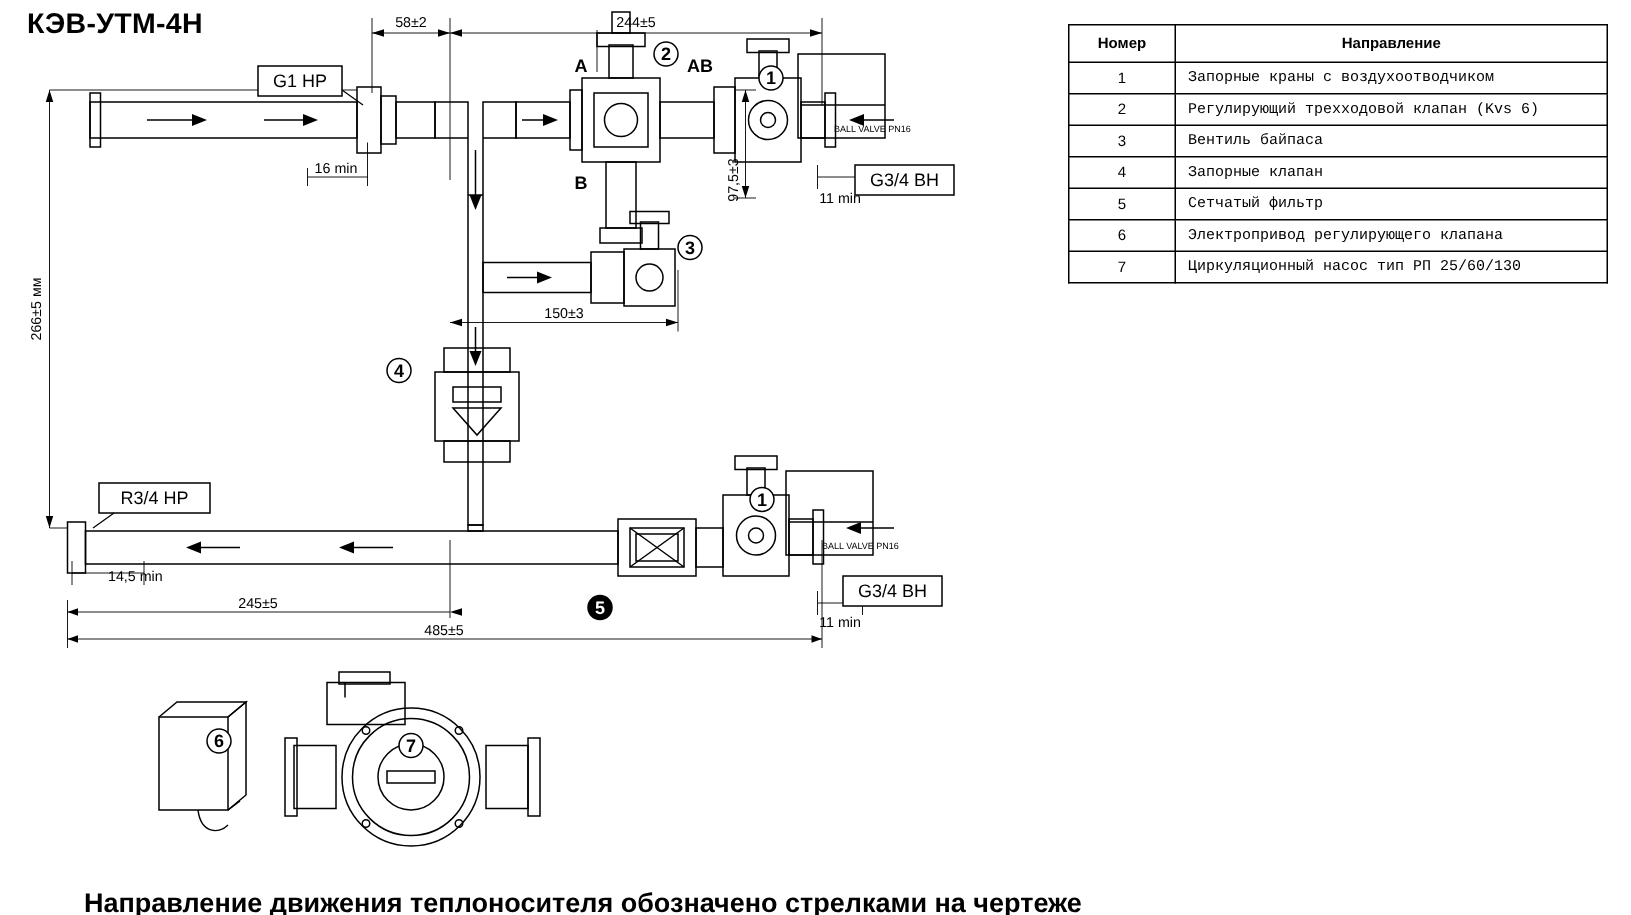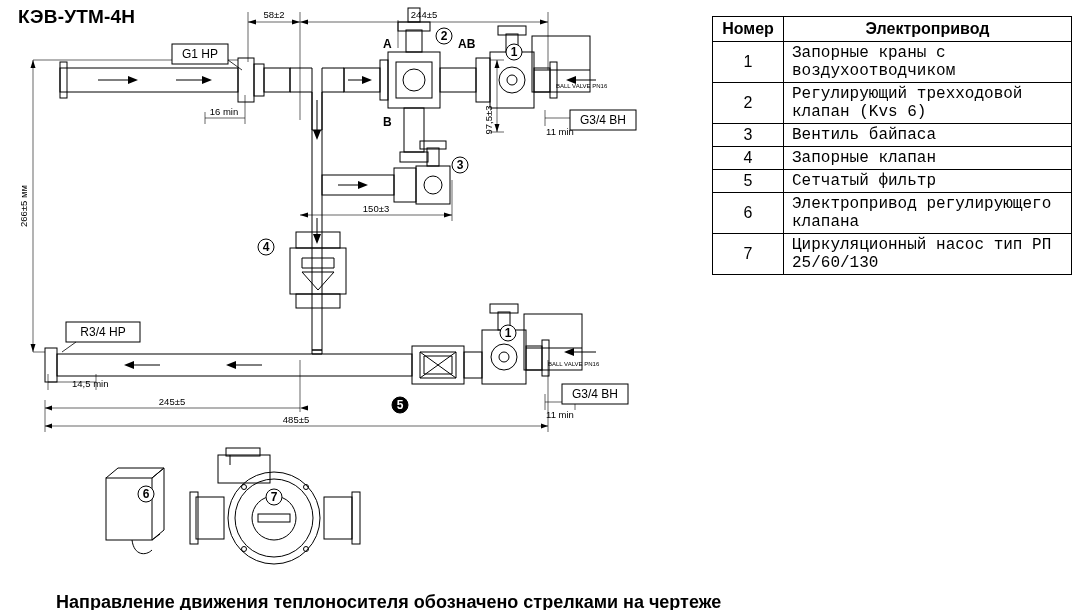--- a/index.html
+++ b/index.html
@@ -33,21 +33,21 @@
   }
   #drawing svg { display: block; }
 
   
   #legend {
     position: absolute;
     left: 712px;
     top: 16px;
     width: 360px;
     border-collapse: collapse;
-    font-size: 16px;
+    font-size: 10px;
   }
   #legend th, #legend td {
     border: 1px solid #000;
     padding: 2px 4px;
     vertical-align: middle;
   }
   #legend th {
     font-weight: bold;
     text-align: center;
     background: #fff;
@@ -362,21 +362,21 @@
     <text class="tiny" x="556" y="88" font-size="6">BALL VALVE PN16</text>
     <text class="tiny" x="548" y="366" font-size="6">BALL VALVE PN16</text>
   </g>
 </svg>
 </div>
 
 <table id="legend">
   <thead>
     <tr>
       <th>Номер</th>
-      <th>Электропривод</th>
+      <th>Направление</th>
     </tr>
   </thead>
   <tbody>
     <tr>
       <td class="num">1</td>
       <td class="nm">Запорные краны с воздухоотводчиком</td>
     </tr>
     <tr>
       <td class="num">2</td>
       <td class="nm">Регулирующий трехходовой клапан (Kvs 6)</td>

